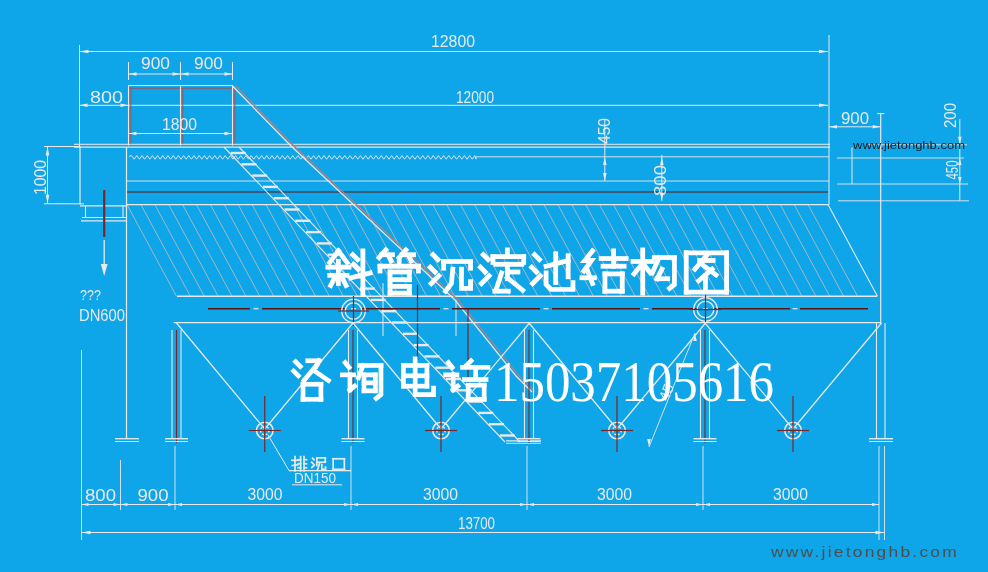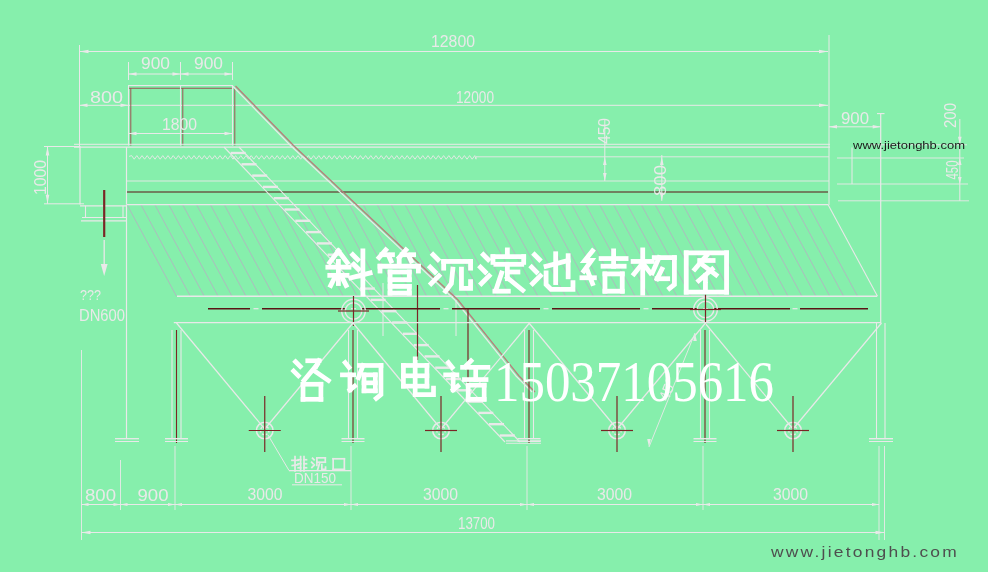--- a/index.html
+++ b/index.html
@@ -1,15 +1,15 @@
 <!DOCTYPE html>
 <html><head><meta charset="utf-8">
 <style>
 html,body{margin:0;padding:0;background:#000;}
-#c{position:relative;width:988px;height:572px;background:#86efac;overflow:hidden;}
+#c{position:relative;width:988px;height:572px;background:#0ea5e9;overflow:hidden;}
 </style></head>
 <body>
 
 <div id="c">
 <svg width="988" height="572" viewBox="0 0 988 572">
 
 <line x1="79.5" y1="51.5" x2="828" y2="51.5" stroke="#e9e9e9" stroke-width="1.0"></line>
       <polygon points="79.5,51.5 88.5,49.7 88.5,53.3" fill="#e9e9e9"></polygon>
       <polygon points="828,51.5 819,49.7 819,53.3" fill="#e9e9e9"></polygon>
       <text x="431" y="47" font-family="Liberation Sans, sans-serif" font-size="17" font-weight="normal" fill="#e9e9e9" textLength="44" lengthAdjust="spacingAndGlyphs">12800</text>

